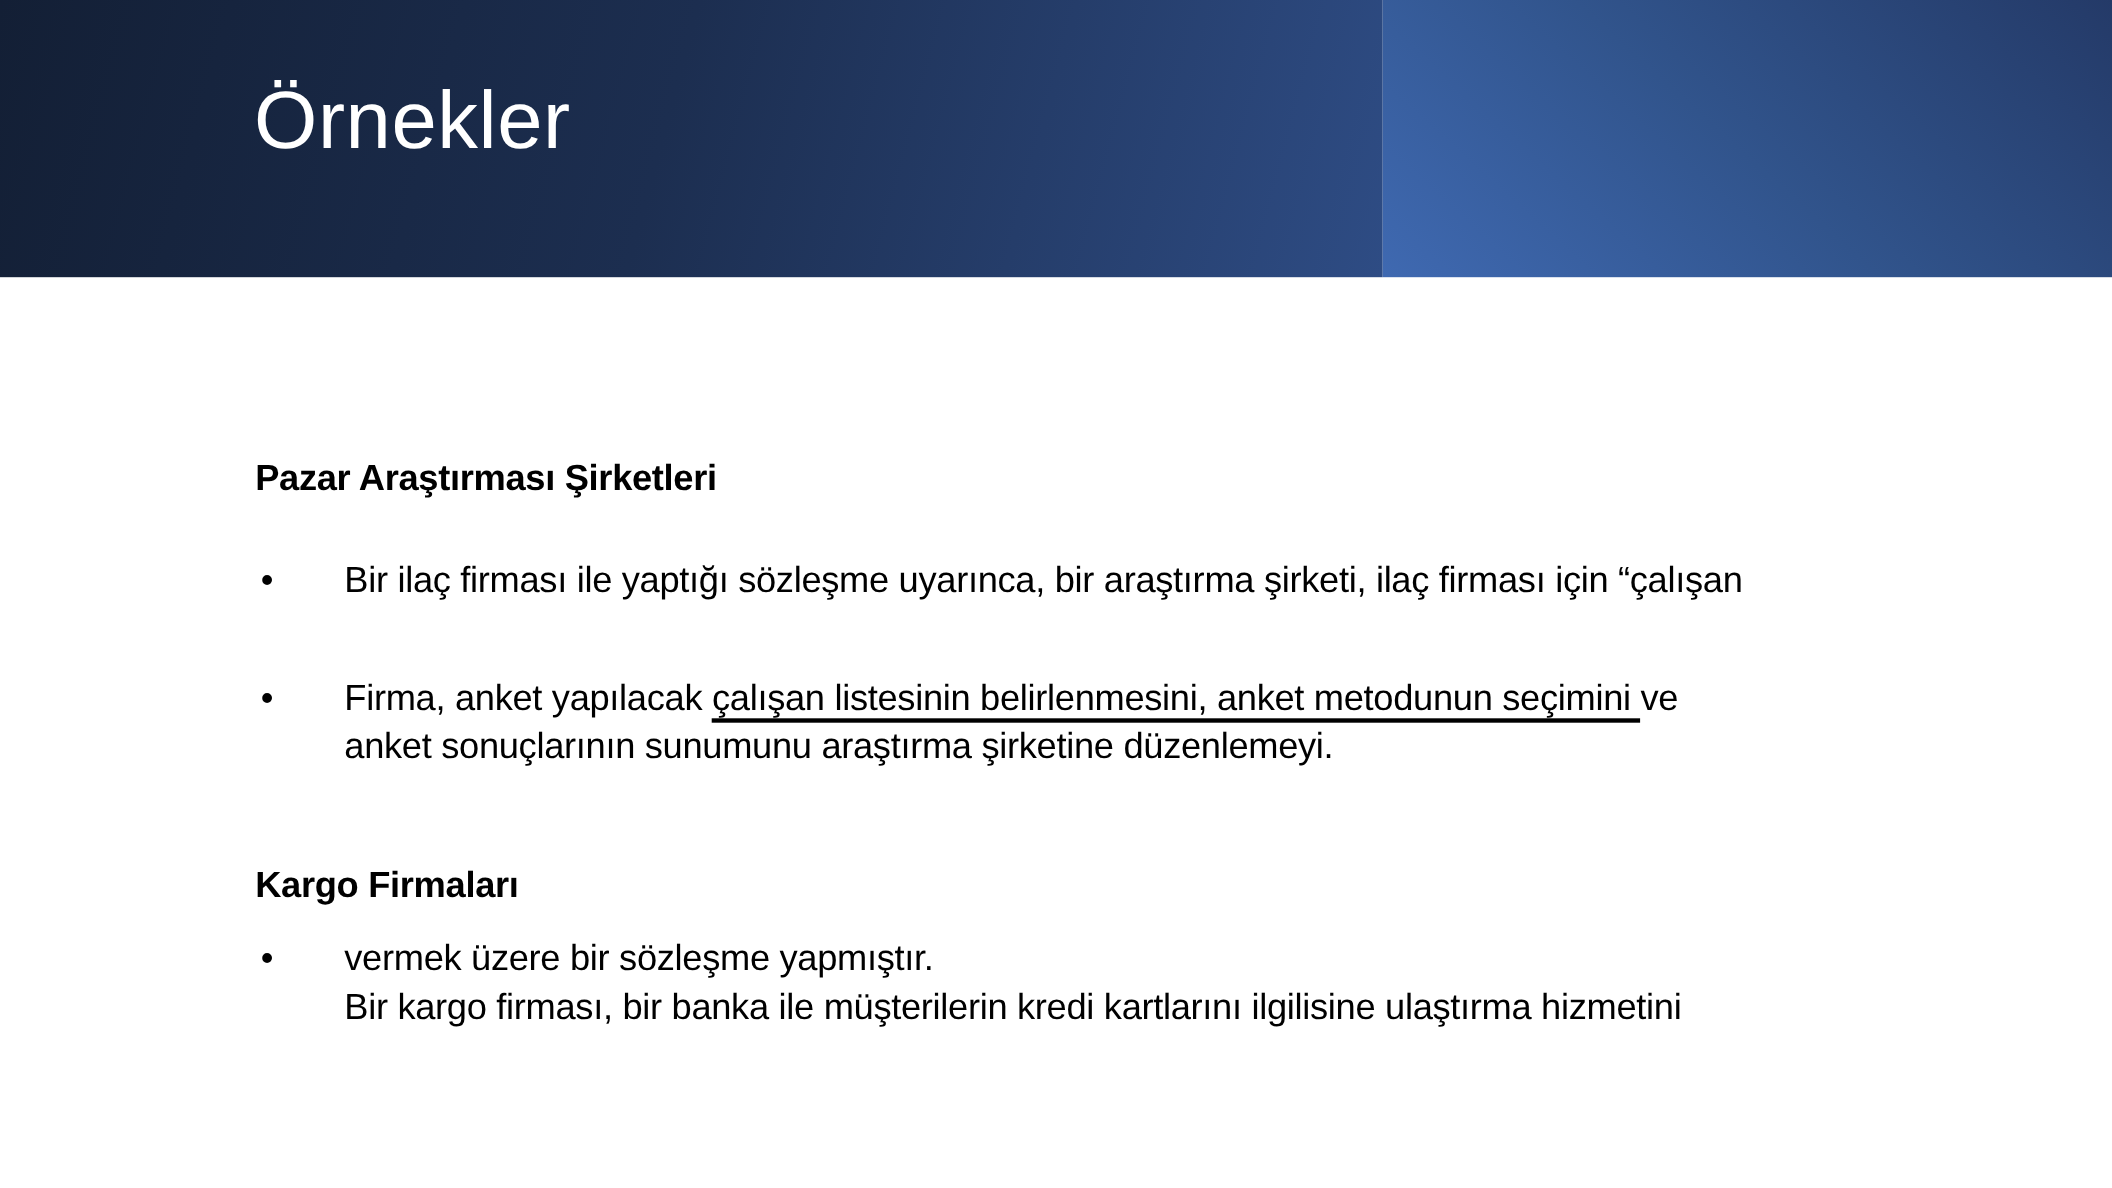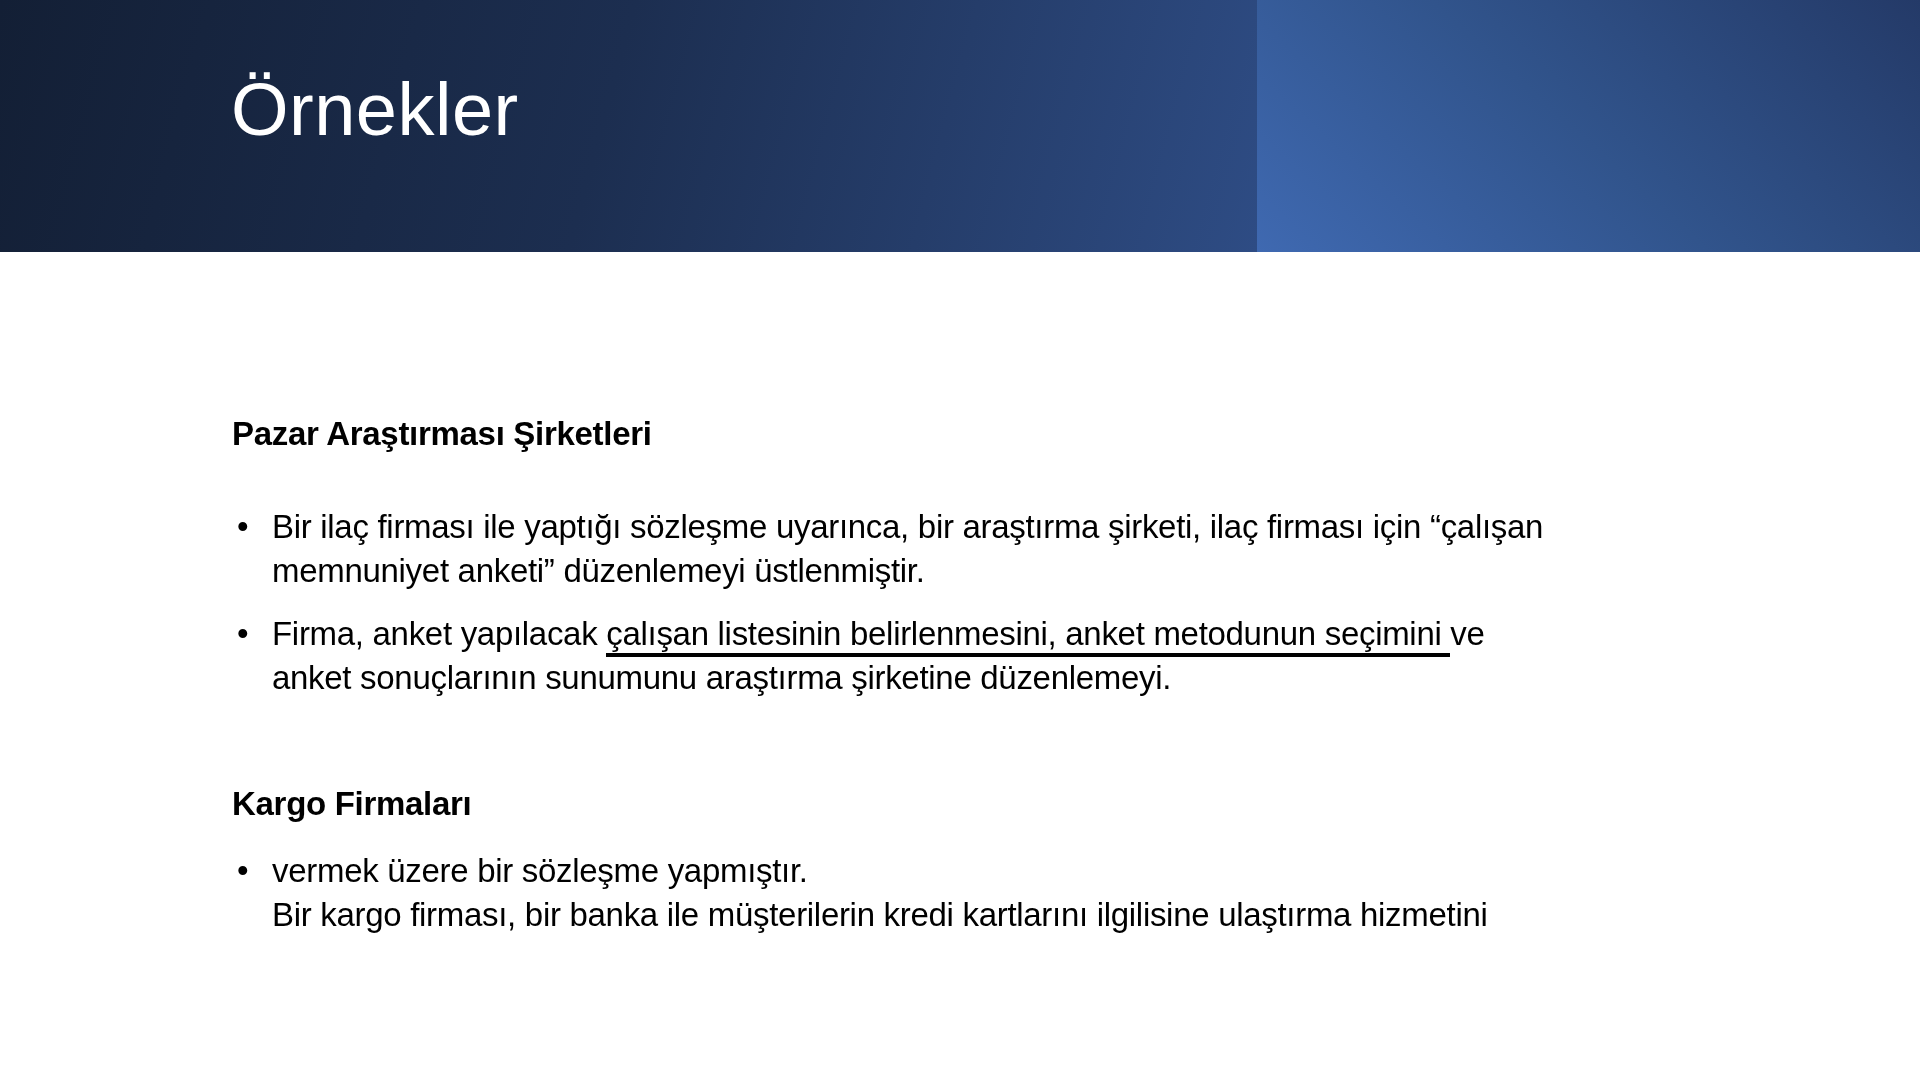--- a/index.html
+++ b/index.html
@@ -69,21 +69,21 @@
   .b2{top:612px;}
   .b3{top:849px;}
 
   .marker{
     width:35px;flex:0 0 35px;
     font-size:33px;line-height:44px;
   }
   .bullet-text{
     font-size:33px;letter-spacing:-0.3px;
   }
-  .line{display:block;line-height:44px;white-space:nowrap;}
+  .line{display:block;line-height:44px;white-space:nowrap;margin-left:41px;}
   .underlined{
     border-bottom:4px solid var(--body-text);
     padding-bottom:1px;
   }
 </style>
 </head>
 <body>
 
 <div class="slide">
 
@@ -94,21 +94,20 @@
   </div>
 
   <div class="content">
 
     <h2 class="heading h1">Pazar Araştırması Şirketleri</h2>
 
     <div class="bullet b1">
       <span class="marker">•</span>
       <div class="bullet-text">
         <span class="line">Bir ilaç firması ile yaptığı sözleşme uyarınca, bir araştırma şirketi, ilaç firması için “çalışan</span>
-        <span class="line">memnuniyet anketi” düzenlemeyi üstlenmiştir.</span>
       </div>
     </div>
 
     <div class="bullet b2">
       <span class="marker">•</span>
       <div class="bullet-text">
         <span class="line"><span>Firma, anket yapılacak </span><span class="underlined">çalışan listesinin belirlenmesini, anket metodunun seçimini </span><span>ve</span></span>
         <span class="line">anket sonuçlarının sunumunu araştırma şirketine düzenlemeyi.</span>
       </div>
     </div>

